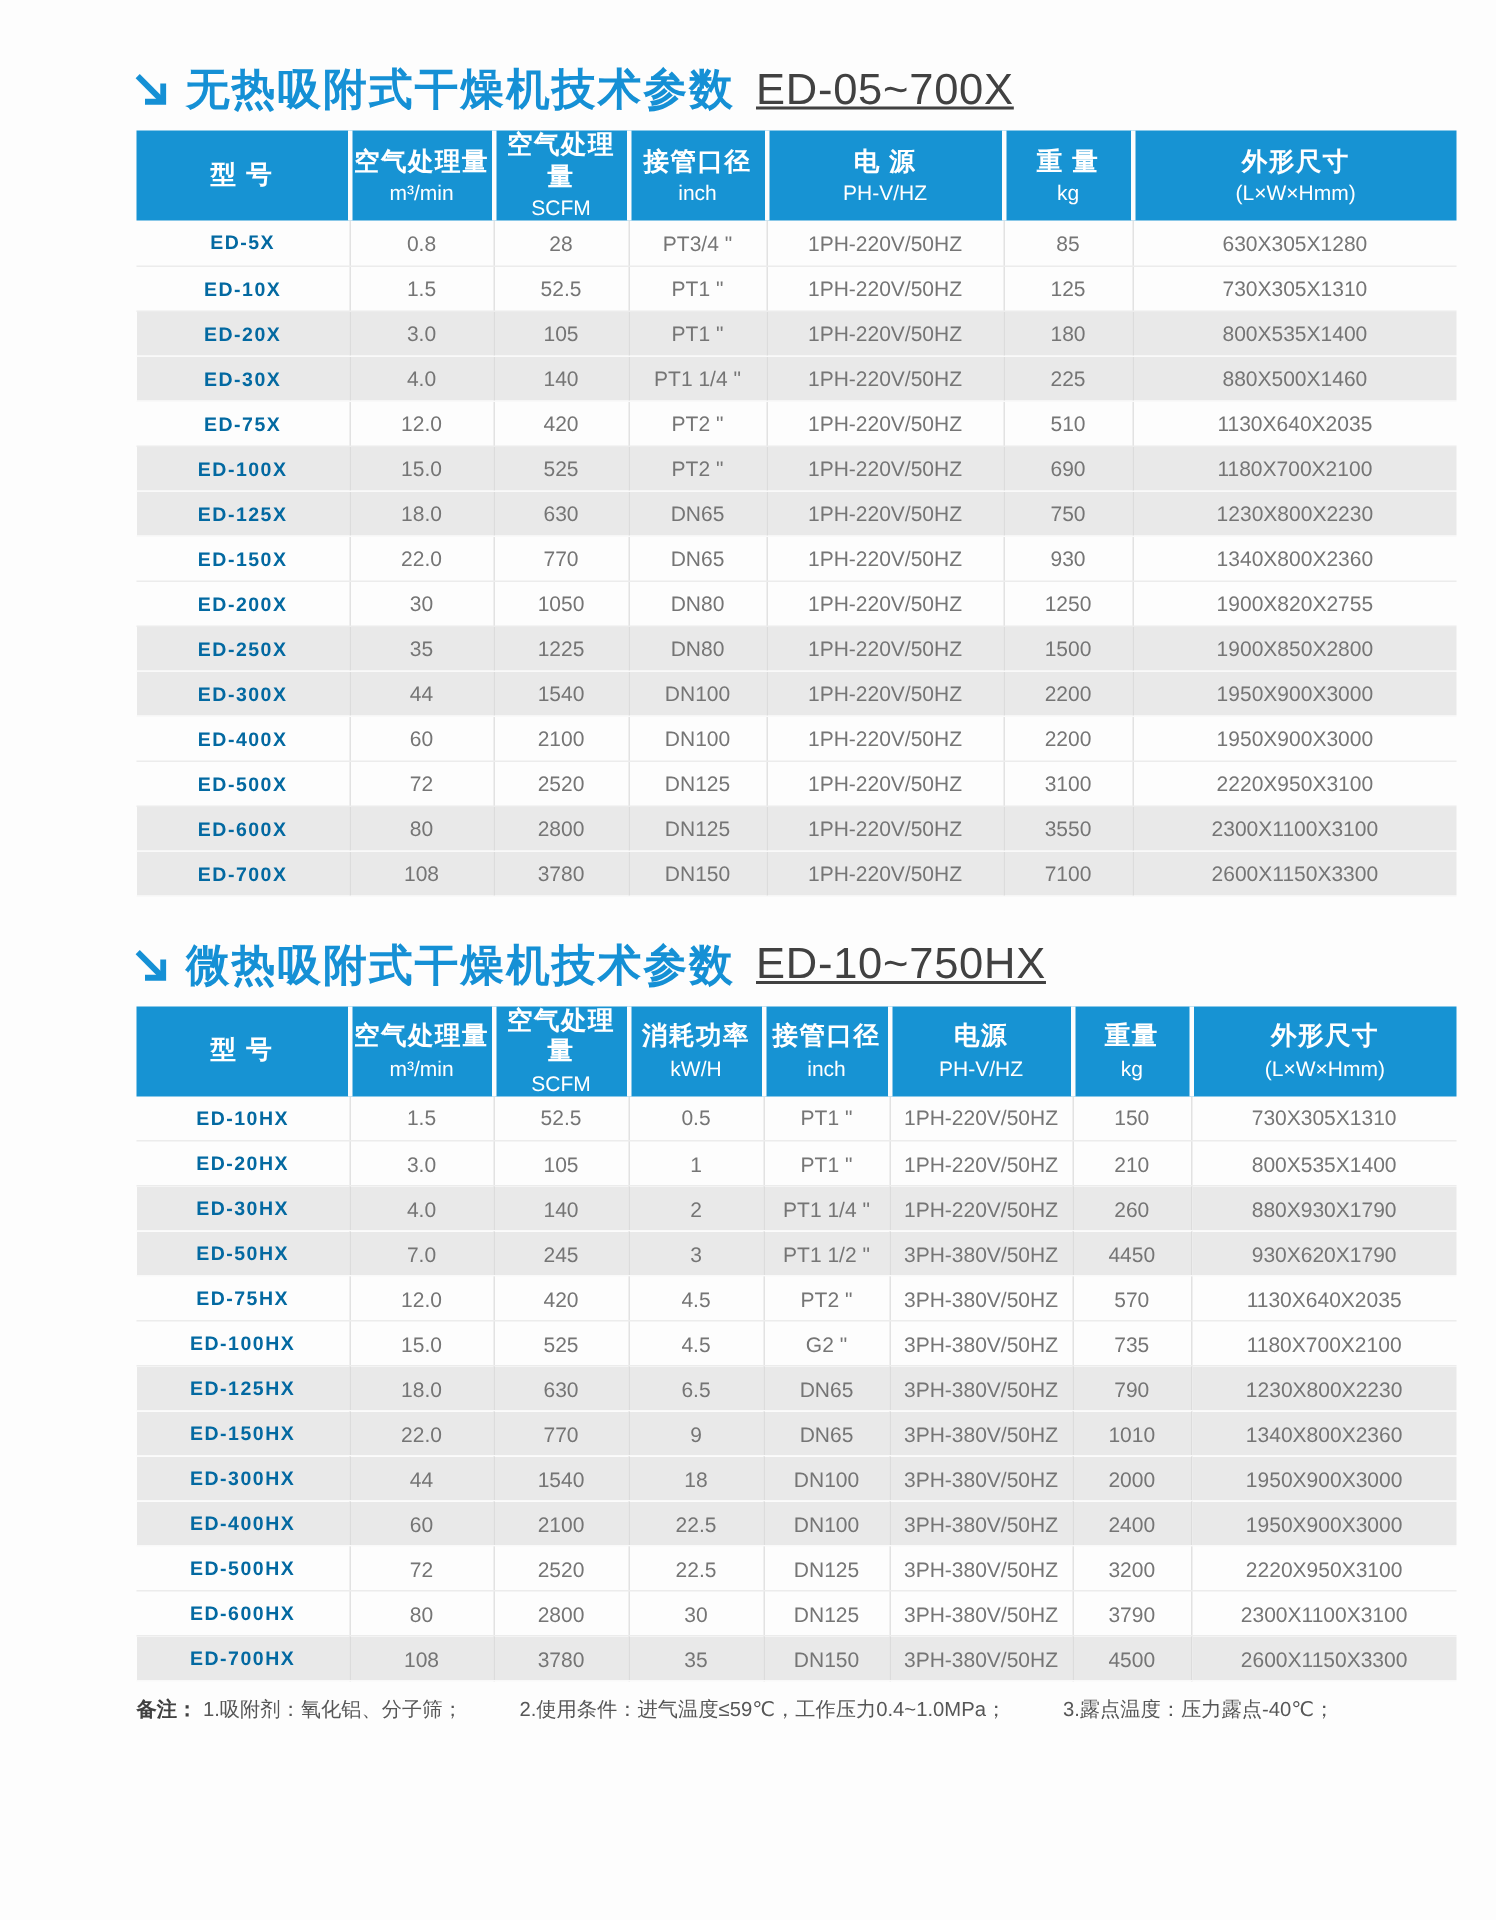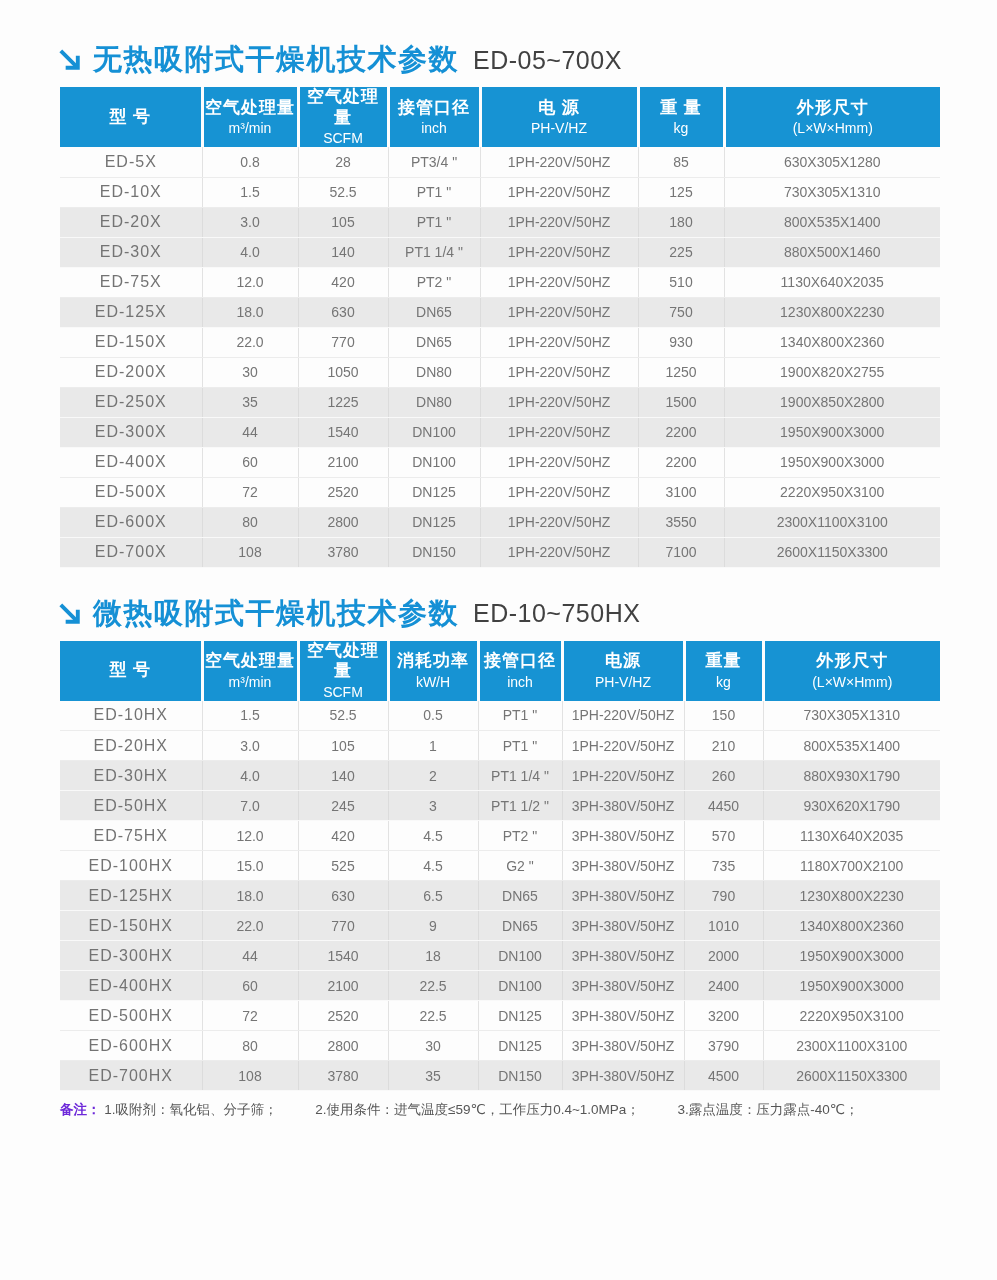--- a/index.html
+++ b/index.html
@@ -3,53 +3,53 @@
 <meta charset="utf-8">
 <style>
   * { box-sizing: border-box; }
   html, body { margin: 0; padding: 0; }
   body {
     width: 997px; height: 1280px;
     background: #fdfdfd;
     font-family: "Liberation Sans", "DejaVu Sans", sans-serif;
     overflow: hidden;
   }
-  .page { width: 885px; padding: 42px 57px 0 60px; }
+  .page { width: 885px; padding: 42px 57px 0 60px; margin-left: 31px; }
 
   
   .sec-title { display: flex; align-items: center; height: 36px; margin: 0 0 9px -5px; }
   .arrow { width: 30px; height: 30px; display: inline-flex; align-items: center; justify-content: center; margin-right: 8px; }
   .title-cn { font-size: 29px; font-weight: bold; color: #1590d5; letter-spacing: 1.5px; white-space: nowrap; }
-  .title-range { font-size: 25px; color: #414141; margin-left: 14px; letter-spacing: 0.5px; white-space: nowrap; }
+  .title-range { font-size: 29px; color: #414141; margin-left: 14px; letter-spacing: 0.5px; white-space: nowrap; text-decoration: underline; }
 
   
   table.spec { width: 880px; border-collapse: collapse; table-layout: fixed; }
   table.spec thead th {
     background: #1793d3; color: #ffffff; height: 60px;
     padding: 0; vertical-align: middle; text-align: center;
     border-right: 3px solid #fdfdfd;
   }
   table.spec thead th:last-child { border-right: none; text-align: center; }
   th .lbl { display: block; font-size: 17px; font-weight: bold; letter-spacing: 1px; line-height: 1.2; }
   th .unit { display: block; font-size: 14px; font-weight: normal; margin-top: 3px; line-height: 1.1; }
   table.spec tbody td {
     height: 30px; padding: 0 2px; text-align: center; vertical-align: middle;
     font-size: 14px; color: #757575; background: #fdfdfd;
     border-right: 1px solid #e2e2e2; border-bottom: 1px solid #ececec;
     white-space: nowrap; overflow: hidden;
   }
   table.spec tbody td:last-child { border-right: none; }
-  table.spec tbody td.model { font-size: 16px; font-weight: normal; color: #737373; letter-spacing: 1px; }
+  table.spec tbody td.model { font-size: 13px; font-weight: bold; color: #0369a1; letter-spacing: 1px; }
   table.spec tbody tr.shade td { background: #e9e9e9; border-bottom: 1px solid #f9f9f9; border-right-color: #dcdcdc; }
 
   .sec-2 { margin-top: 28px; }
 
   
   .footnote { margin-top: 10px; font-size: 13.5px; color: #565656; white-space: nowrap; }
-  .fn-label { font-weight: bold; color: #6d28d9; }
+  .fn-label { font-weight: bold; color: #404040; }
   .fn-item { margin-right: 34px; }
   .fn-item:last-child { margin-right: 0; }
 </style>
 </head>
 <body>
 
 <div class="page">
 
   <section>
     <div class="sec-title">
@@ -141,20 +141,29 @@
             <td>880X500X1460</td>
           </tr>
           <tr>
             <td class="model">ED-75X</td>
             <td>12.0</td>
             <td>420</td>
             <td>PT2 "</td>
             <td>1PH-220V/50HZ</td>
             <td>510</td>
             <td>1130X640X2035</td>
+          </tr>
+          <tr class="shade">
+            <td class="model">ED-100X</td>
+            <td>15.0</td>
+            <td>525</td>
+            <td>PT2 "</td>
+            <td>1PH-220V/50HZ</td>
+            <td>690</td>
+            <td>1180X700X2100</td>
           </tr>
           <tr class="shade">
             <td class="model">ED-125X</td>
             <td>18.0</td>
             <td>630</td>
             <td>DN65</td>
             <td>1PH-220V/50HZ</td>
             <td>750</td>
             <td>1230X800X2230</td>
           </tr>

